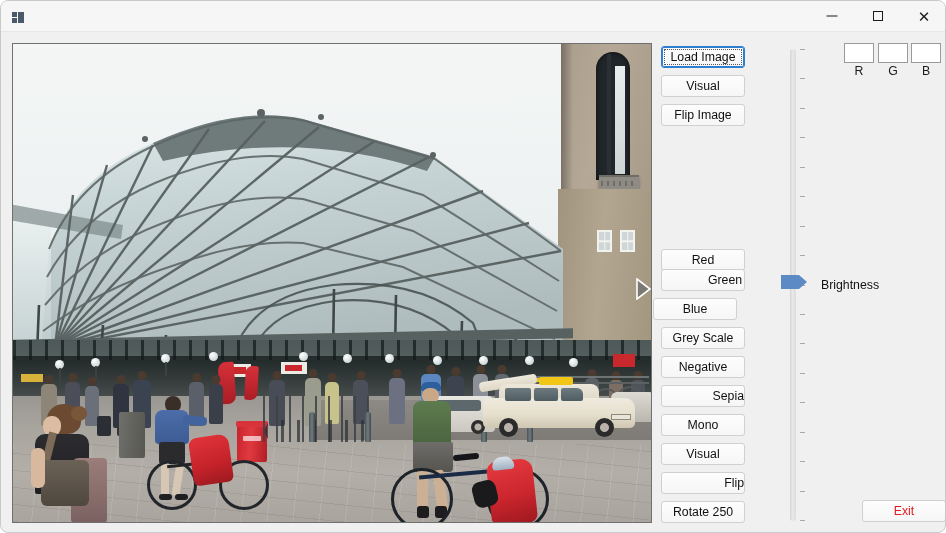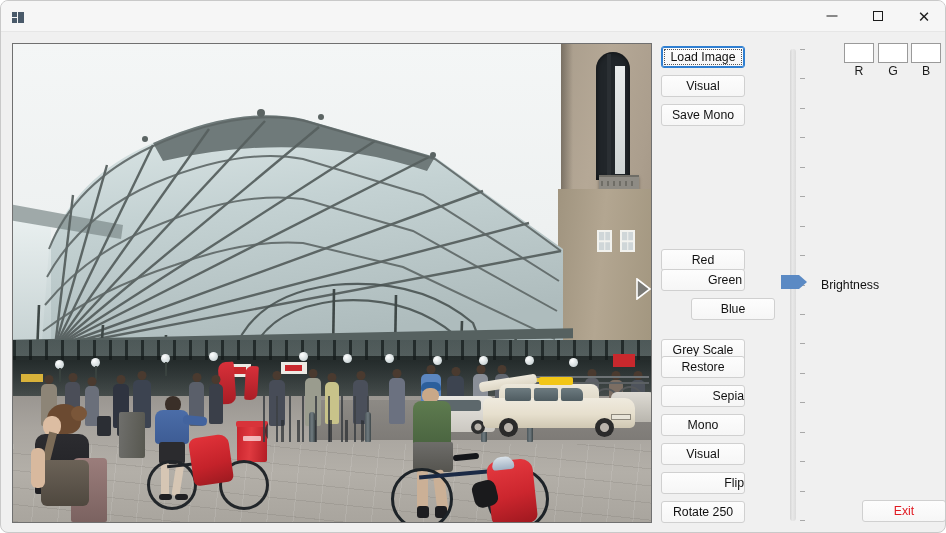--- a/index.html
+++ b/index.html
@@ -965,27 +965,27 @@
         <polygon points="1,1 14,11 1,21" fill="rgba(40,60,90,0.35)" stroke="#ffffff" stroke-width="1.6"></polygon>
       </svg>
     </div>
   </div>
 
   <button class="form-btn focused" style="left:660px; top:45px;">
     <span>Load Image</span>
     <span class="focus-rect"></span>
   </button>
   <button class="form-btn" style="left:660px; top:74px;">Visual</button>
-  <button class="form-btn" style="left:660px; top:103px;">Save Mono</button>
+  <button class="form-btn" style="left:660px; top:103px;">Flip Image</button>
 
   <button class="form-btn" style="left:660px; top:248px;">Red</button>
   <button class="form-btn" style="left:660px; top:268px;padding-left:44px;">Green</button>
-  <button class="form-btn" style="left:690px; top:297px;">Blue</button>
-  <button class="form-btn" style="left:660px; top:326px;margin-top:12px;">Grey Scale</button>
-  <button class="form-btn" style="left:660px; top:355px;">Restore</button>
+  <button class="form-btn" style="left:652px; top:297px;">Blue</button>
+  <button class="form-btn" style="left:660px; top:326px;">Grey Scale</button>
+  <button class="form-btn" style="left:660px; top:355px;">Negative</button>
   <button class="form-btn" style="left:660px; top:384px;text-align:right;">Sepia</button>
   <button class="form-btn" style="left:660px; top:413px;">Mono</button>
   <button class="form-btn" style="left:660px; top:442px;">Visual</button>
   <button class="form-btn" style="left:660px; top:471px;text-align:right;">Flip</button>
   <button class="form-btn" style="left:660px; top:500px;">Rotate 250</button>
 
   <div id="brightness-track"></div>
   <div id="brightness-ticks">
       <i style="top: 0px;"></i>
       <i style="top: 29px;"></i>

